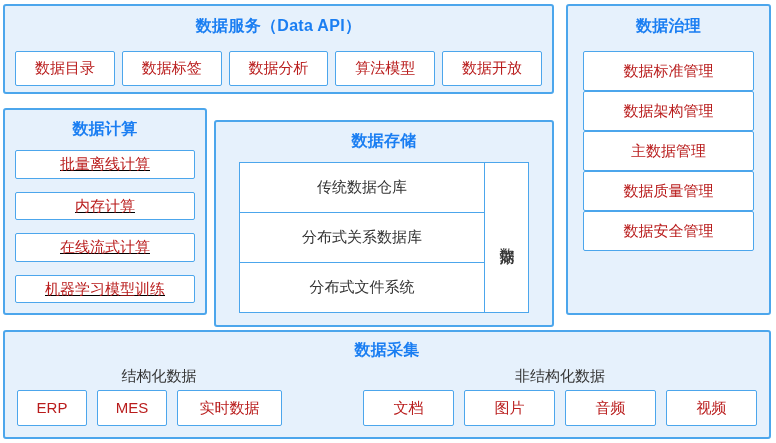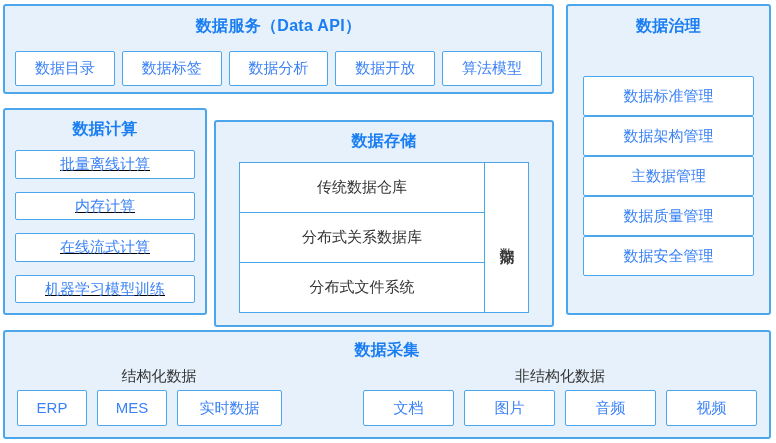--- a/index.html
+++ b/index.html
@@ -39,21 +39,21 @@
     line-height: 1;
     letter-spacing: 0.3px;
   }
 
   
   .cell {
     background: #ffffff;
     border: 1.5px solid #4ca6ec;
     border-radius: 2px;
     box-sizing: border-box;
-    color: #3b82f6;
+    color: #b91c1c;
     font-size: 15px;
     display: flex;
     align-items: center;
     justify-content: center;
     text-align: center;
     line-height: 1.1;
     white-space: nowrap;
   }
 
   
@@ -91,21 +91,21 @@
     margin-top: 12px;
   }
   #panel-data-governance .gov-list {
     position: absolute;
     left: 15px;
     right: 15px;
     top: 45px;
     bottom: 12px;
     display: flex;
     flex-direction: column;
-    justify-content: center;
+    justify-content: flex-start;
   }
   #panel-data-governance .gov-list .cell {
     height: 40px;
   }
 
   
   #panel-data-compute {
     left: 3px;
     top: 108px;
     width: 204px;
@@ -246,22 +246,22 @@
 <body>
 
 <div id="diagram">
 
   <div class="panel" id="panel-data-service">
     <div class="panel-title">数据服务（Data API）</div>
     <div class="row">
       <div class="cell">数据目录</div>
       <div class="cell">数据标签</div>
       <div class="cell">数据分析</div>
+      <div class="cell">算法模型</div>
       <div class="cell">数据开放</div>
-      <div class="cell">算法模型</div>
     </div>
   </div>
 
   <div class="panel" id="panel-data-governance">
     <div class="panel-title">数据治理</div>
     <div class="gov-list">
       <div class="cell">数据标准管理</div>
       <div class="cell">数据架构管理</div>
       <div class="cell">主数据管理</div>
       <div class="cell">数据质量管理</div>

